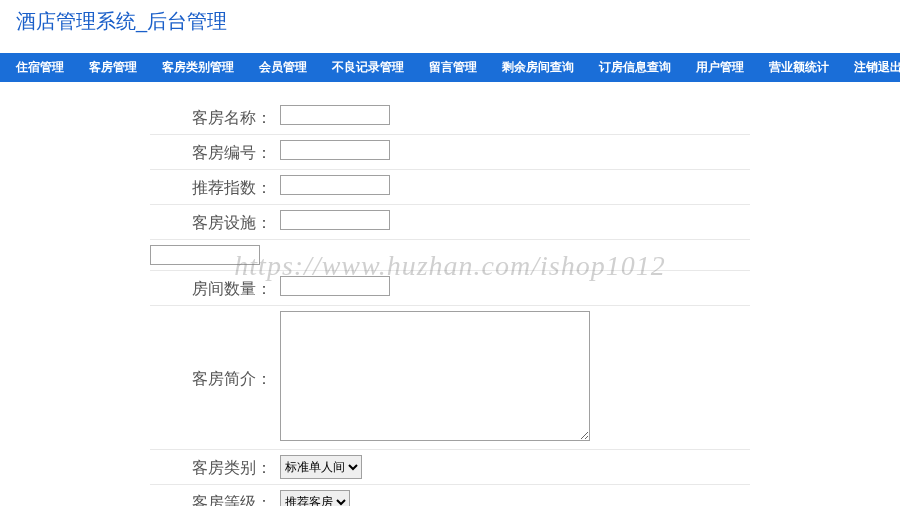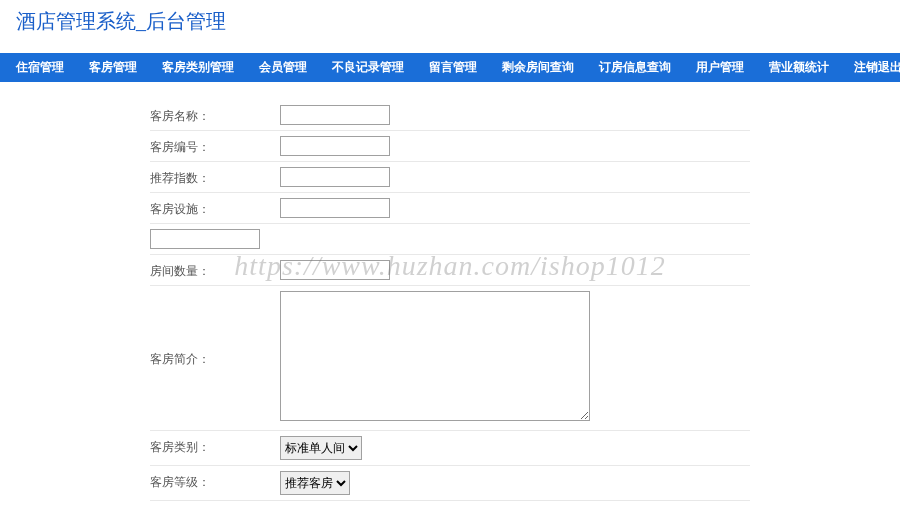--- a/index.html
+++ b/index.html
@@ -1,15 +1,15 @@
 <!DOCTYPE html>
 <html><head>
   <meta charset="utf-8">
   <style>
-    * { box-sizing: border-box; margin: 0; padding: 0; font-family: Liberation Serif, serif; }
+    * { box-sizing: border-box; margin: 0; padding: 0; }
     body {
       font-family: Arial, "Microsoft YaHei", sans-serif;
       font-size: 13px;
       background: #fff;
       width: 900px;
       height: 506px;
       position: relative;
       overflow: hidden;
     }
     .page-title {
@@ -37,23 +37,24 @@
       width: 600px;
     }
     .form-row {
       display: flex;
       align-items: flex-start;
       border-bottom: 1px solid #e8e8e8;
       padding: 5px 0;
     }
     .form-label {
       width: 130px;
+      text-align: right;
       padding-right: 8px;
       color: #555;
-      font-size: 12px;
+      font-size: 16px;
       padding-top: 3px;
     }
     .form-field { flex: 1; }
     input[type=text] {
       border: 1px solid #a0a0a0;
       height: 20px;
       width: 110px;
       padding: 0 2px;
       font-size: 12px;
     }

